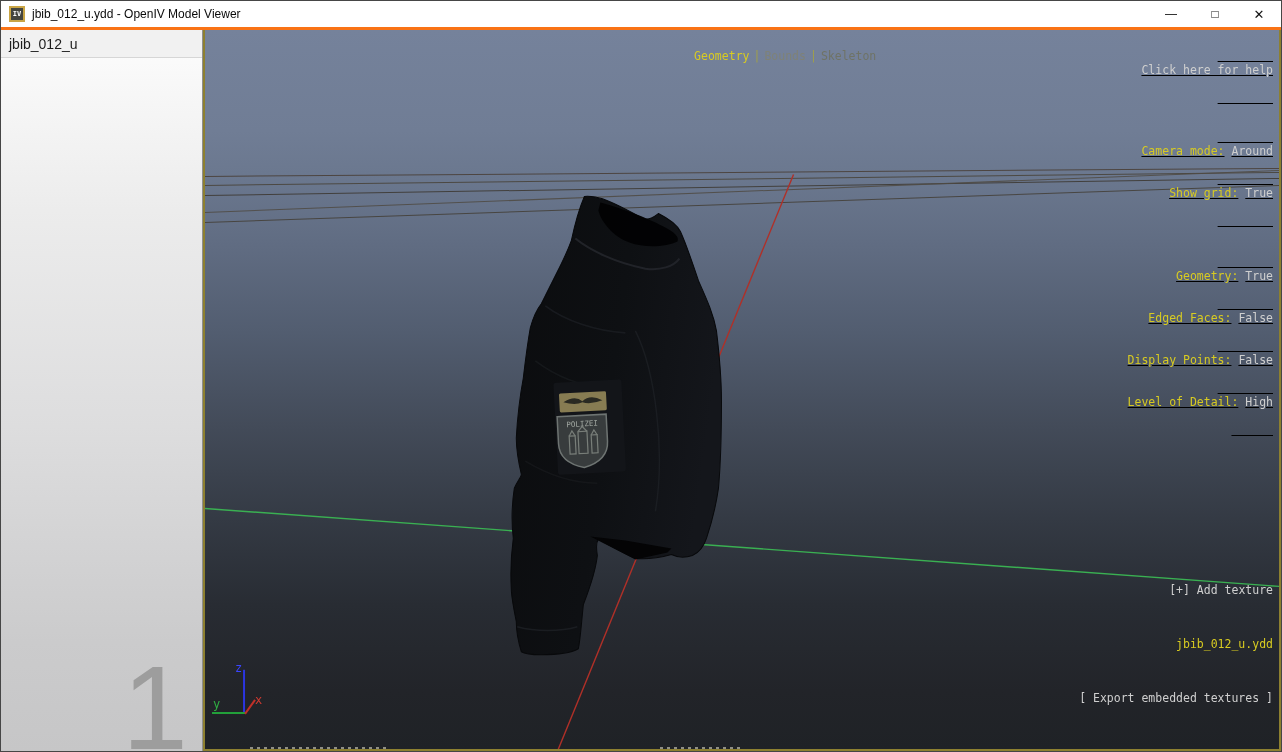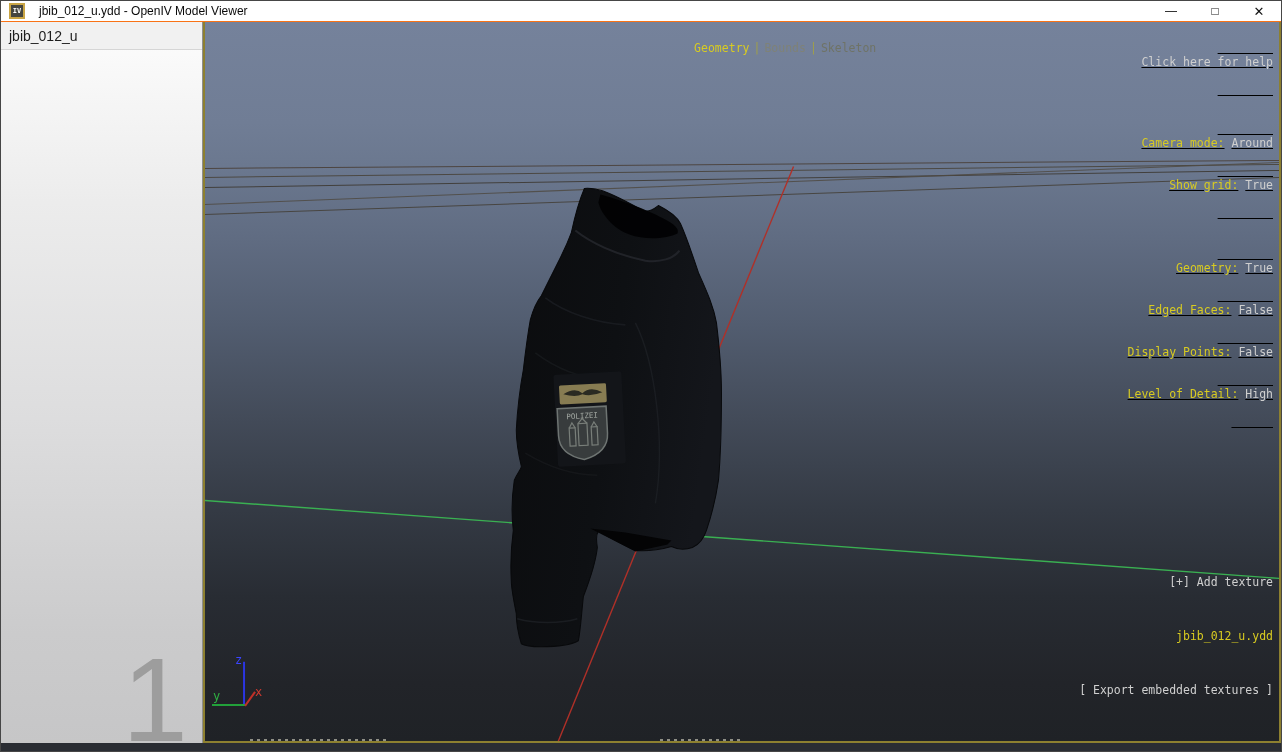--- a/index.html
+++ b/index.html
@@ -3,30 +3,30 @@
 <meta charset="utf-8">
 <style>
   html,body{margin:0;padding:0;background:#222;}
   .window{
     position:relative;width:1282px;height:752px;box-sizing:border-box;
     border:1px solid #464646;background:#2a2d33;overflow:hidden;
     font-family:"Liberation Sans",sans-serif;
   }
   
   .titlebar{
-    height:21px;background:#ffffff;display:flex;align-items:center;
-    border-bottom:1px solid #f97316;box-sizing:border-box;
+    height:29px;background:#ffffff;display:flex;align-items:center;
+    border-bottom:3px solid #f97316;box-sizing:border-box;
   }
   .app-icon{
     width:16px;height:16px;margin-left:8px;background:#44453f;
     border:2px solid #c9a545;box-sizing:border-box;display:flex;
     align-items:center;justify-content:center;color:#fff;
     font-size:7px;font-weight:bold;font-family:"DejaVu Sans Mono",monospace;
   }
-  .title-text{margin-left:14px;font-size:12px;color:#0a0a0a;}
+  .title-text{margin-left:7px;font-size:12px;color:#0a0a0a;}
   .win-controls{margin-left:auto;display:flex;height:100%;}
   .win-btn{
     width:44px;height:100%;display:flex;align-items:center;justify-content:center;
     color:#111;font-size:12px;cursor:default;
   }
   .win-btn.close{font-size:13px;}
   
   .main{display:flex;height:721px;}
   .sidebar{
     width:202px;flex:none;position:relative;box-sizing:border-box;

